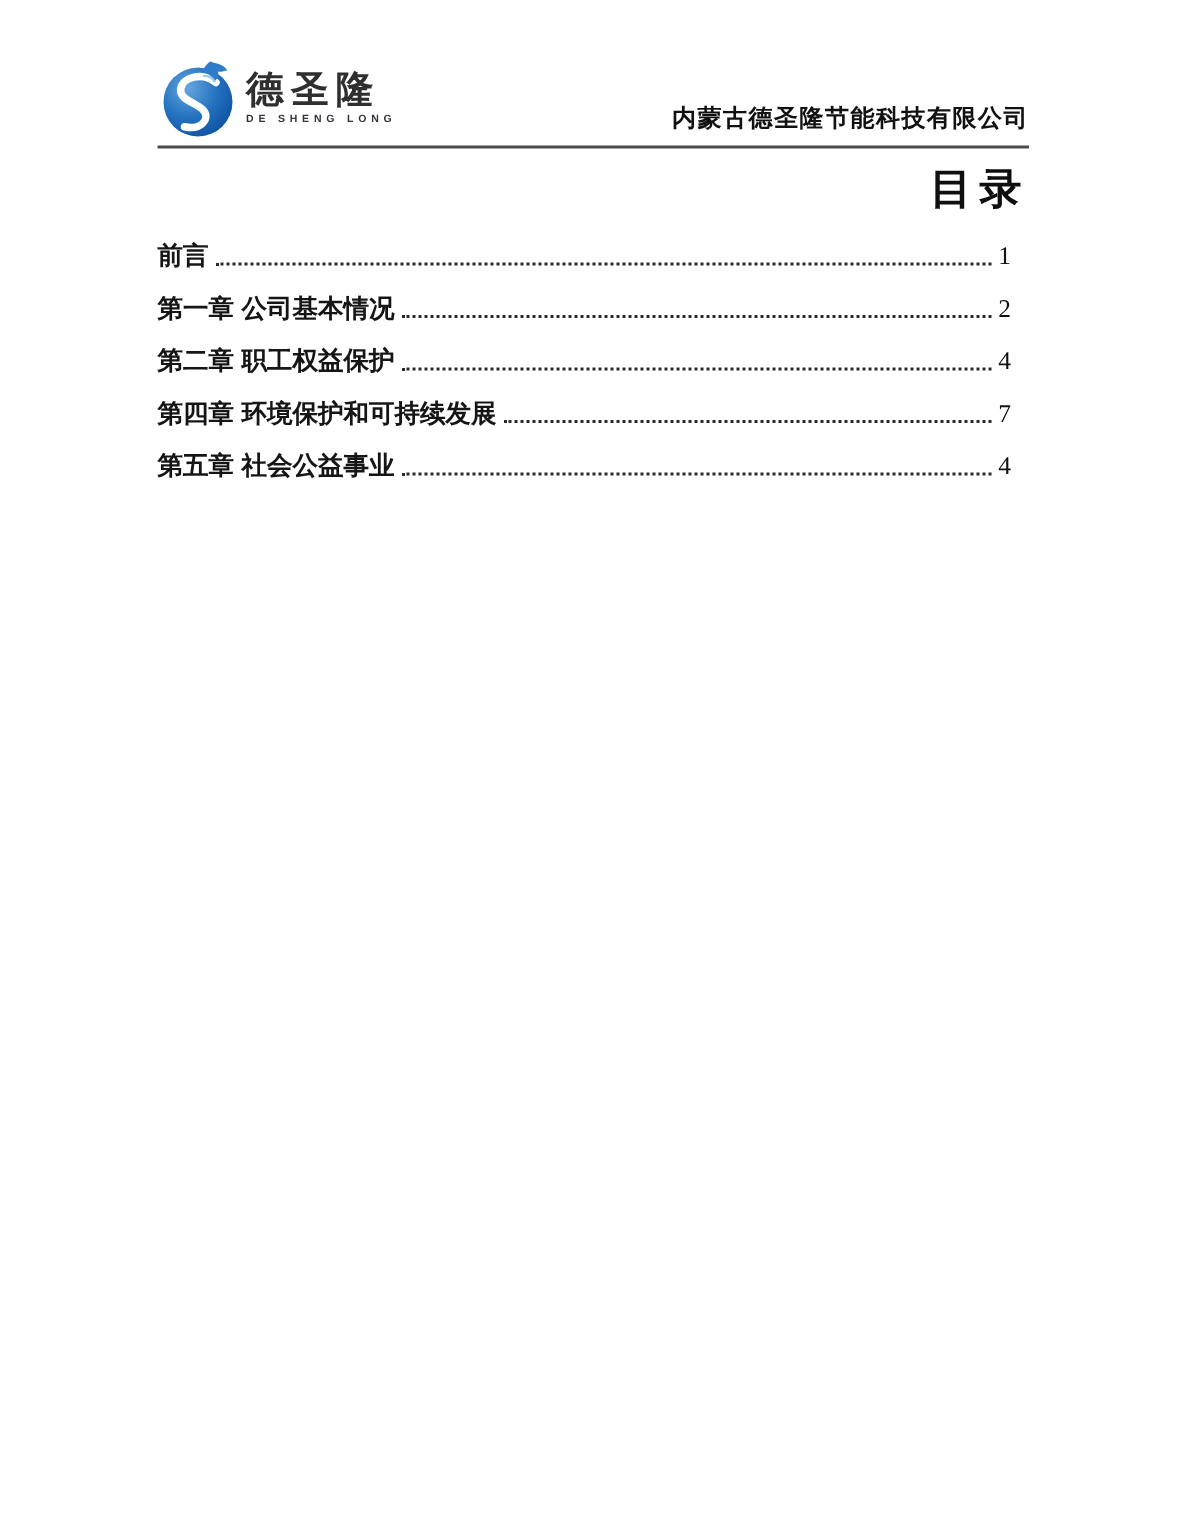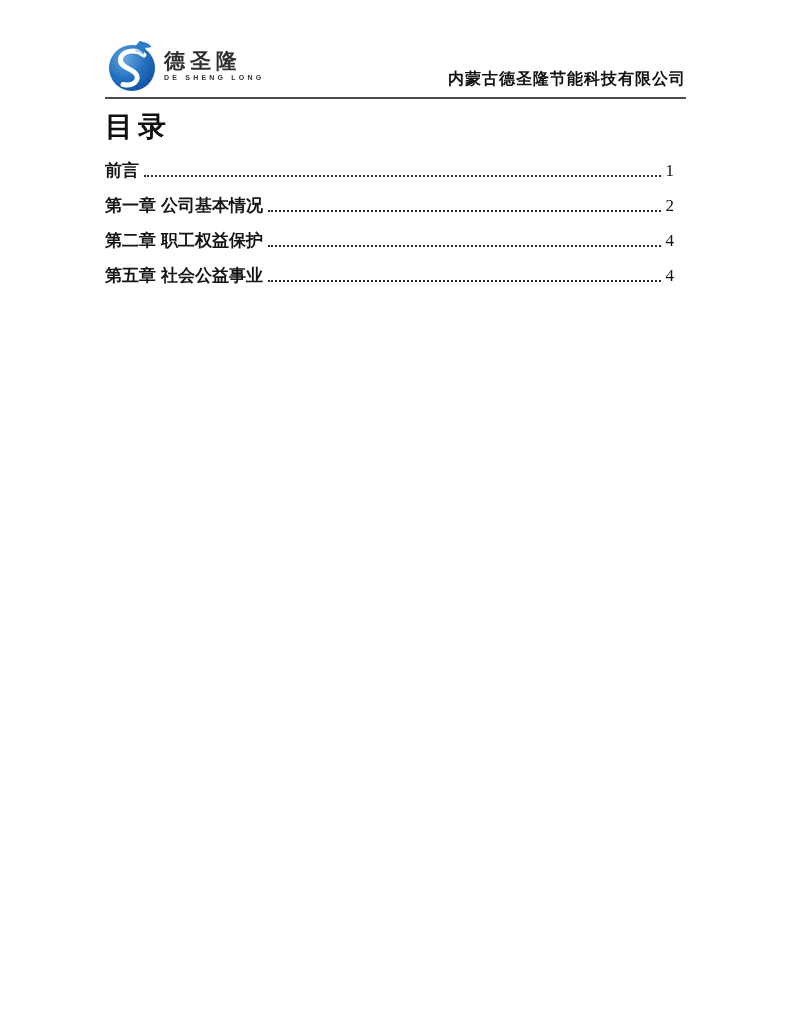--- a/index.html
+++ b/index.html
@@ -32,21 +32,21 @@
   .logo {
     display: flex;
     align-items: center;
     gap: 5px;
   }
   .logo-mark { width: 54px; height: 54px; flex: 0 0 auto; }
   .logo-text { display: flex; flex-direction: column; line-height: 1; }
   .logo-zh {
     font-family: "Liberation Sans", "DejaVu Sans", sans-serif;
     font-weight: bold;
-    font-size: 21px;
+    font-size: 25px;
     letter-spacing: 5px;
     color: #2f2f2f;
     white-space: nowrap;
   }
   .logo-en {
     font-family: "Liberation Sans", "DejaVu Sans", sans-serif;
     font-weight: bold;
     font-size: 7px;
     letter-spacing: 3.2px;
     color: #30343c;
@@ -56,21 +56,21 @@
   .company-name {
     font-weight: bold;
     font-size: 16px;
     letter-spacing: 1px;
     color: #111111;
     white-space: nowrap;
     padding-bottom: 2px;
   }
   
   .doc-title {
-    text-align: left;
+    text-align: right;
     font-weight: bold;
     font-size: 28px;
     letter-spacing: 5px;
     color: #0f0f0f;
     margin-top: 10px;
     line-height: 36px;
   }
   
   .toc {
     margin-top: 14px;
@@ -156,20 +156,26 @@
       </div>
 
       <div class="toc-row">
         <span class="toc-chapter">第二章</span>
         <span class="toc-title">职工权益保护</span>
         <span class="toc-leader"></span>
         <span class="toc-page">4</span>
       </div>
 
 
+      <div class="toc-row">
+        <span class="toc-chapter">第四章</span>
+        <span class="toc-title">环境保护和可持续发展</span>
+        <span class="toc-leader"></span>
+        <span class="toc-page">7</span>
+      </div>
 
       <div class="toc-row">
         <span class="toc-chapter">第五章</span>
         <span class="toc-title">社会公益事业</span>
         <span class="toc-leader"></span>
         <span class="toc-page">4</span>
       </div>
 
     </div>
   </div>

